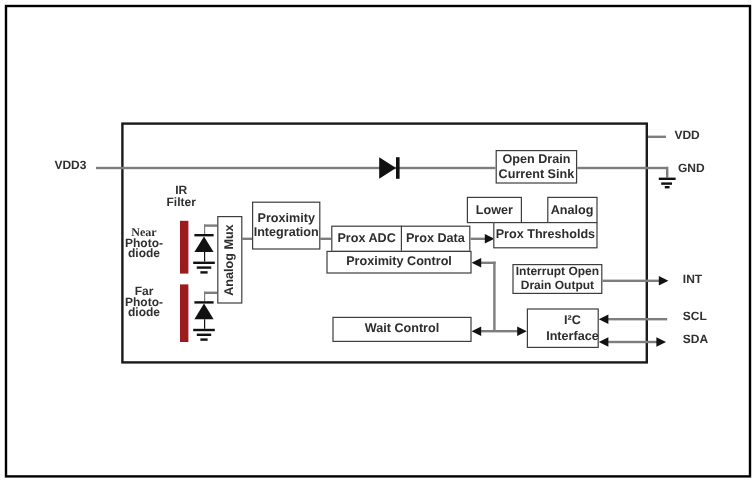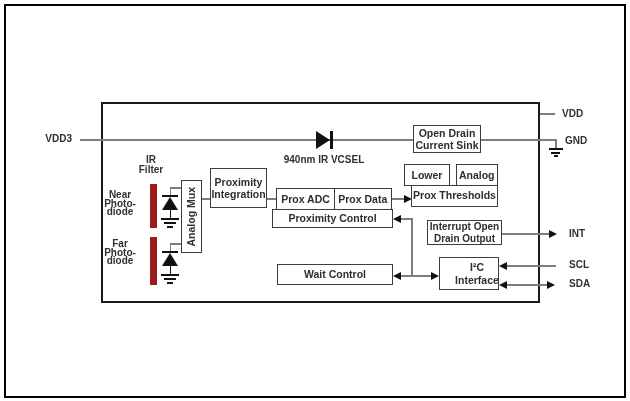--- a/index.html
+++ b/index.html
@@ -115,21 +115,21 @@
     <span>Prox ADC</span>
   </div>
   <div class="box" style="left:277px; top:264px; width:116px; height:21px;">
     <span>Wait Control</span>
   </div>
 
   <div class="box" style="left:272px; top:208.5px; width:121px; height:19px;">
     <span>Proximity Control</span>
   </div>
 
-  <div class="box" style="left:404px; top:164px; width:46px; height:22px;">
+  <div class="box" style="left:389px; top:164px; width:46px; height:22px;">
     <span>Lower</span>
   </div>
   <div class="box" style="left:455.5px; top:164px; width:42.5px; height:22px;">
     <span>Analog</span>
   </div>
   <div class="box" style="left:411px; top:184.5px; width:87px; height:22px;">
     <span>Prox Thresholds</span>
   </div>
 
   <div class="box" style="left:413px; top:125px; width:68px; height:28px;">
@@ -153,26 +153,25 @@
   <div class="lbl" style="left:569px; top:228px;">INT</div>
   <div class="lbl" style="left:569px; top:259px;">SCL</div>
   <div class="lbl" style="left:569px; top:278px;">SDA</div>
 
   <div class="lbl-sm" style="left:126px; top:155px; width:50px; line-height:10px;">
     <span style="display:block;">IR</span>
     <span style="display:block;">Filter</span>
   </div>
 
   <div class="lbl-sm" style="left:98px; top:191px; width:44px;">
-    <span style="display:block;">Near</span>
+    <span style="display:block;font-family:Liberation Serif, serif;">Near</span>
     <span style="display:block;">Photo-</span>
     <span style="display:block;">diode</span>
   </div>
 
   <div class="lbl-sm" style="left:98px; top:240px; width:44px;">
     <span style="display:block;">Far</span>
     <span style="display:block;">Photo-</span>
     <span style="display:block;">diode</span>
   </div>
 
-  <div class="lbl" style="left:278px; top:154px; width:92px; text-align:center;">940nm IR VCSEL</div>
 
 </div>
 
 </body></html>

